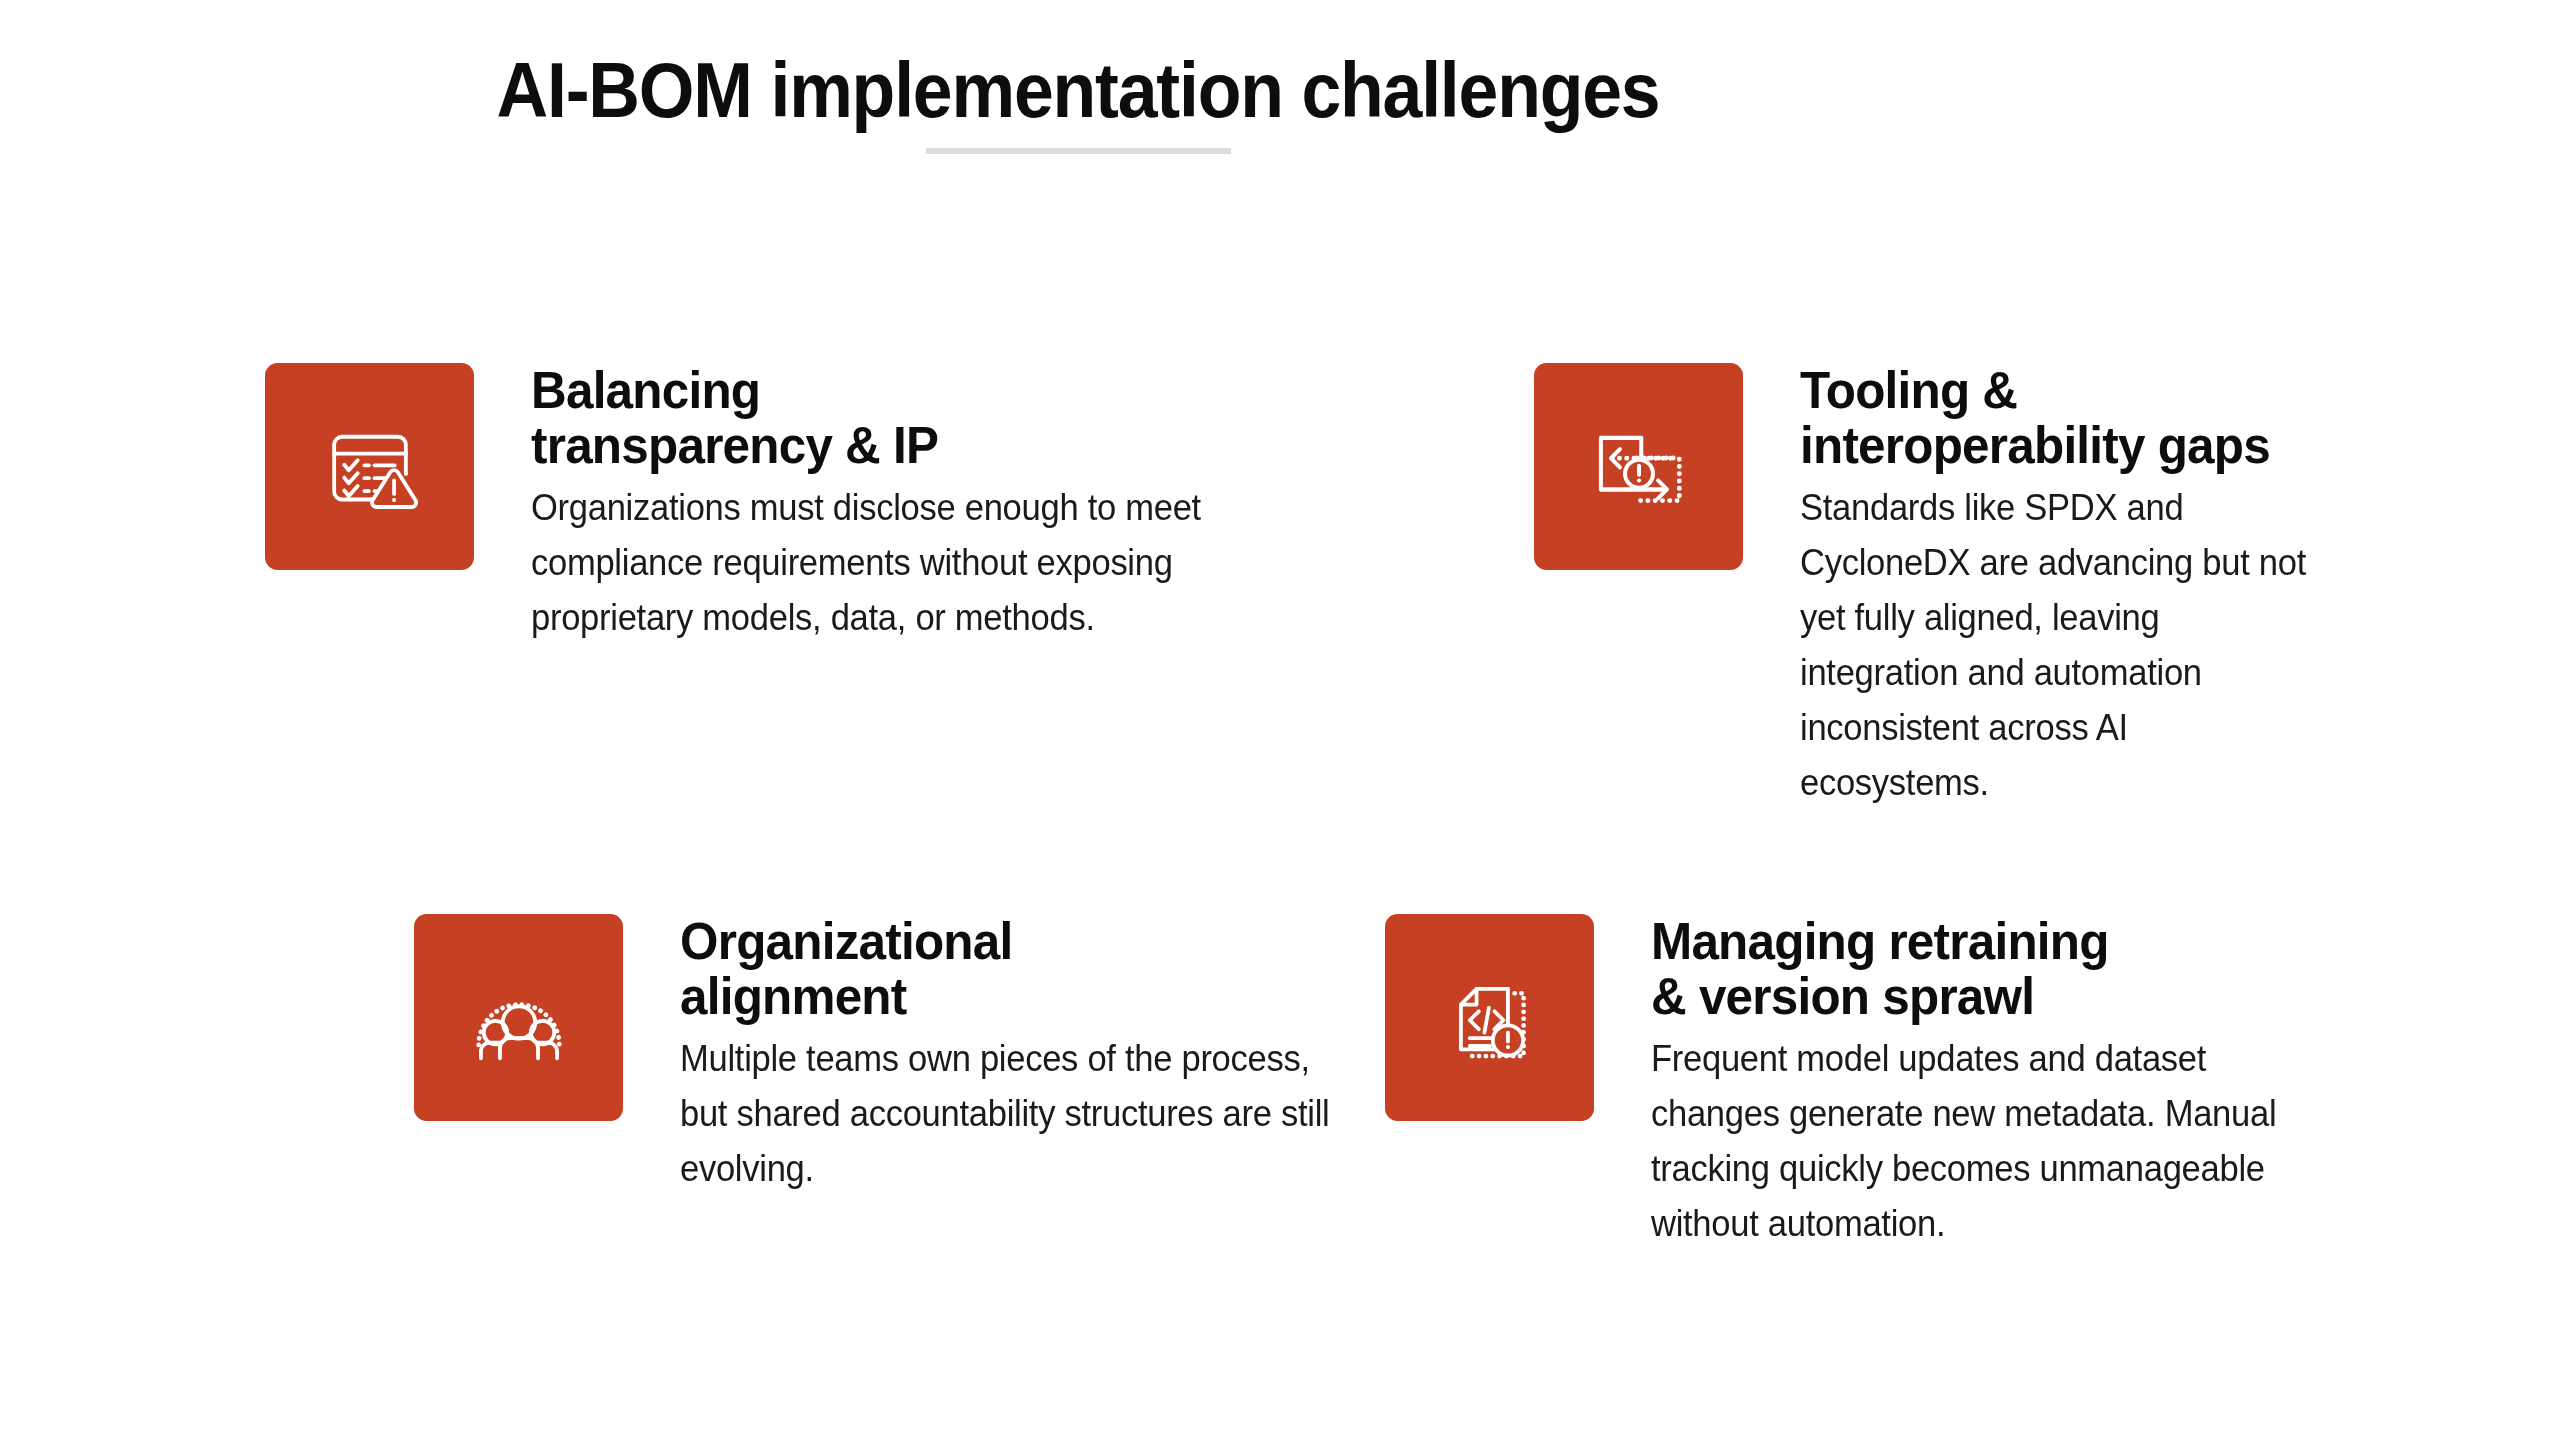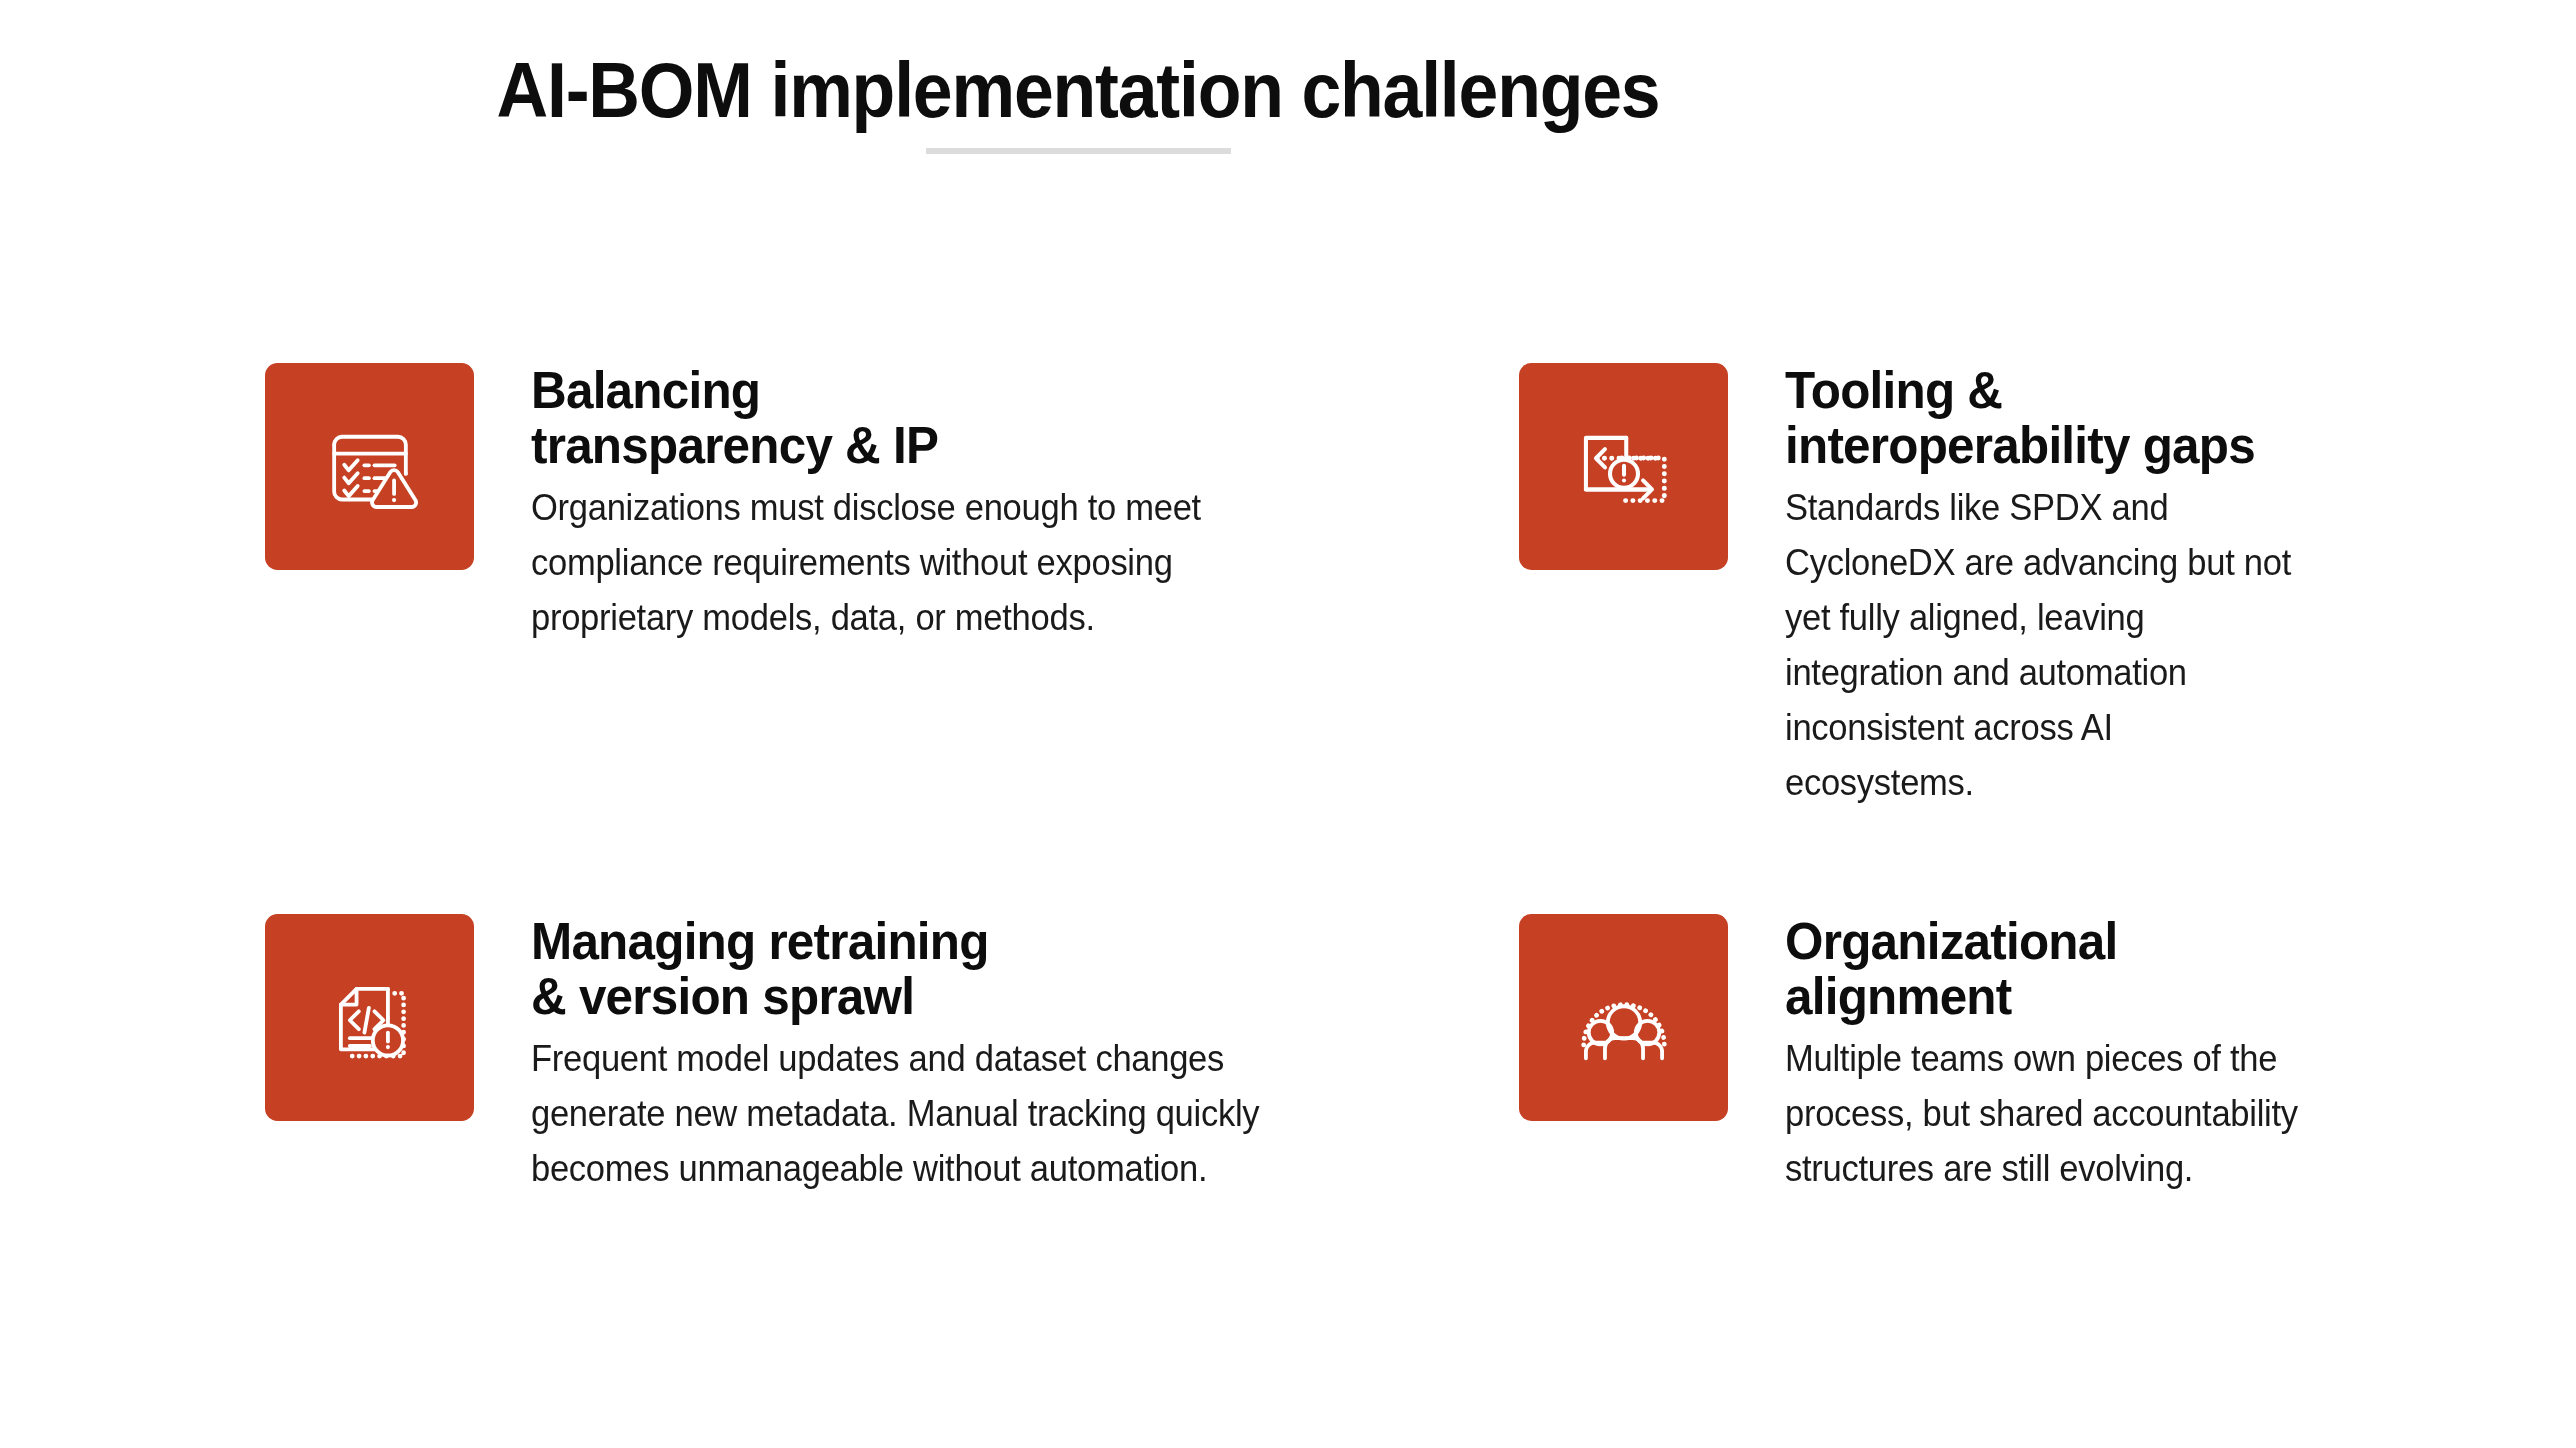--- a/index.html
+++ b/index.html
@@ -46,21 +46,21 @@
 
   
   .cards-grid {
     position: absolute;
     left: 265px;
     top: 363px;
     width: 2061px;
     display: grid;
     grid-template-columns: 1105px 956px;
     grid-template-rows: 551px auto;
-    column-gap: 0px;
+    column-gap: 15px;
   }
   .card {
     display: flex;
     align-items: flex-start;
   }
   .card-icon-tile {
     flex: 0 0 auto;
     width: 209px;
     height: 207px;
     background: #c64024;
@@ -177,20 +177,45 @@
         </svg>
       </span>
     </div>
     <div class="card-body">
       <h2 class="card-heading">Tooling &amp;
 interoperability gaps</h2>
       <p class="card-text">Standards like SPDX and CycloneDX are advancing but not yet fully aligned, leaving integration and automation inconsistent across AI ecosystems.</p>
     </div>
   </div>
 
+  <div class="card card-4 row-2">
+    <div class="card-icon-tile">
+      <span>
+        <svg viewBox="0 0 100 100" fill="none" stroke="#ffffff" stroke-width="3.4" stroke-linecap="round" stroke-linejoin="round">
+
+          <path d="M14 74 a36 36 0 0 1 72 0" stroke-dasharray="0.1 5.8" stroke-width="4.2"></path>
+
+          <circle cx="29" cy="63" r="10.5" stroke-dasharray="none"></circle>
+          <path d="M16 86 v-6 a8 8 0 0 1 8 -8 h9" stroke-dasharray="none"></path>
+
+          <circle cx="71" cy="63" r="10.5" stroke-dasharray="none"></circle>
+          <path d="M84 86 v-6 a8 8 0 0 0 -8 -8 h-9" stroke-dasharray="none"></path>
+
+          <circle cx="50" cy="54" r="14.5" stroke-dasharray="none"></circle>
+          <path d="M33 86 v-9 a9 9 0 0 1 9 -9 h16 a9 9 0 0 1 9 9 v9" stroke-dasharray="none"></path>
+        </svg>
+      </span>
+    </div>
+    <div class="card-body">
+      <h2 class="card-heading">Organizational
+alignment</h2>
+      <p class="card-text">Multiple teams own pieces of the process, but shared accountability structures are still evolving.</p>
+    </div>
+  </div>
+
   <div class="card card-3 row-2">
     <div class="card-icon-tile">
       <span>
         <svg viewBox="0 0 100 100" fill="none" stroke="#ffffff" stroke-width="3.4" stroke-linecap="round" stroke-linejoin="round">
 
           <polyline points="72,28 80,28 80,84 34,84" stroke-dasharray="0.1 6" stroke-width="4.2"></polyline>
 
           <polyline points="66,24 38,24 24,38 24,78 66,78 66,50" stroke-dasharray="none"></polyline>
           <polyline points="66,24 66,50" stroke-dasharray="none"></polyline>
           <polyline points="38,24 38,38 24,38" stroke-dasharray="none"></polyline>
@@ -208,39 +233,14 @@
         </svg>
       </span>
     </div>
     <div class="card-body">
       <h2 class="card-heading">Managing retraining
 &amp; version sprawl</h2>
       <p class="card-text">Frequent model updates and dataset changes generate new metadata. Manual tracking quickly becomes unmanageable without automation.</p>
     </div>
   </div>
 
-  <div class="card card-4 row-2">
-    <div class="card-icon-tile">
-      <span>
-        <svg viewBox="0 0 100 100" fill="none" stroke="#ffffff" stroke-width="3.4" stroke-linecap="round" stroke-linejoin="round">
-
-          <path d="M14 74 a36 36 0 0 1 72 0" stroke-dasharray="0.1 5.8" stroke-width="4.2"></path>
-
-          <circle cx="29" cy="63" r="10.5" stroke-dasharray="none"></circle>
-          <path d="M16 86 v-6 a8 8 0 0 1 8 -8 h9" stroke-dasharray="none"></path>
-
-          <circle cx="71" cy="63" r="10.5" stroke-dasharray="none"></circle>
-          <path d="M84 86 v-6 a8 8 0 0 0 -8 -8 h-9" stroke-dasharray="none"></path>
-
-          <circle cx="50" cy="54" r="14.5" stroke-dasharray="none"></circle>
-          <path d="M33 86 v-9 a9 9 0 0 1 9 -9 h16 a9 9 0 0 1 9 9 v9" stroke-dasharray="none"></path>
-        </svg>
-      </span>
-    </div>
-    <div class="card-body">
-      <h2 class="card-heading">Organizational
-alignment</h2>
-      <p class="card-text">Multiple teams own pieces of the process, but shared accountability structures are still evolving.</p>
-    </div>
-  </div>
-
 </div>
 
 
 </body></html>

